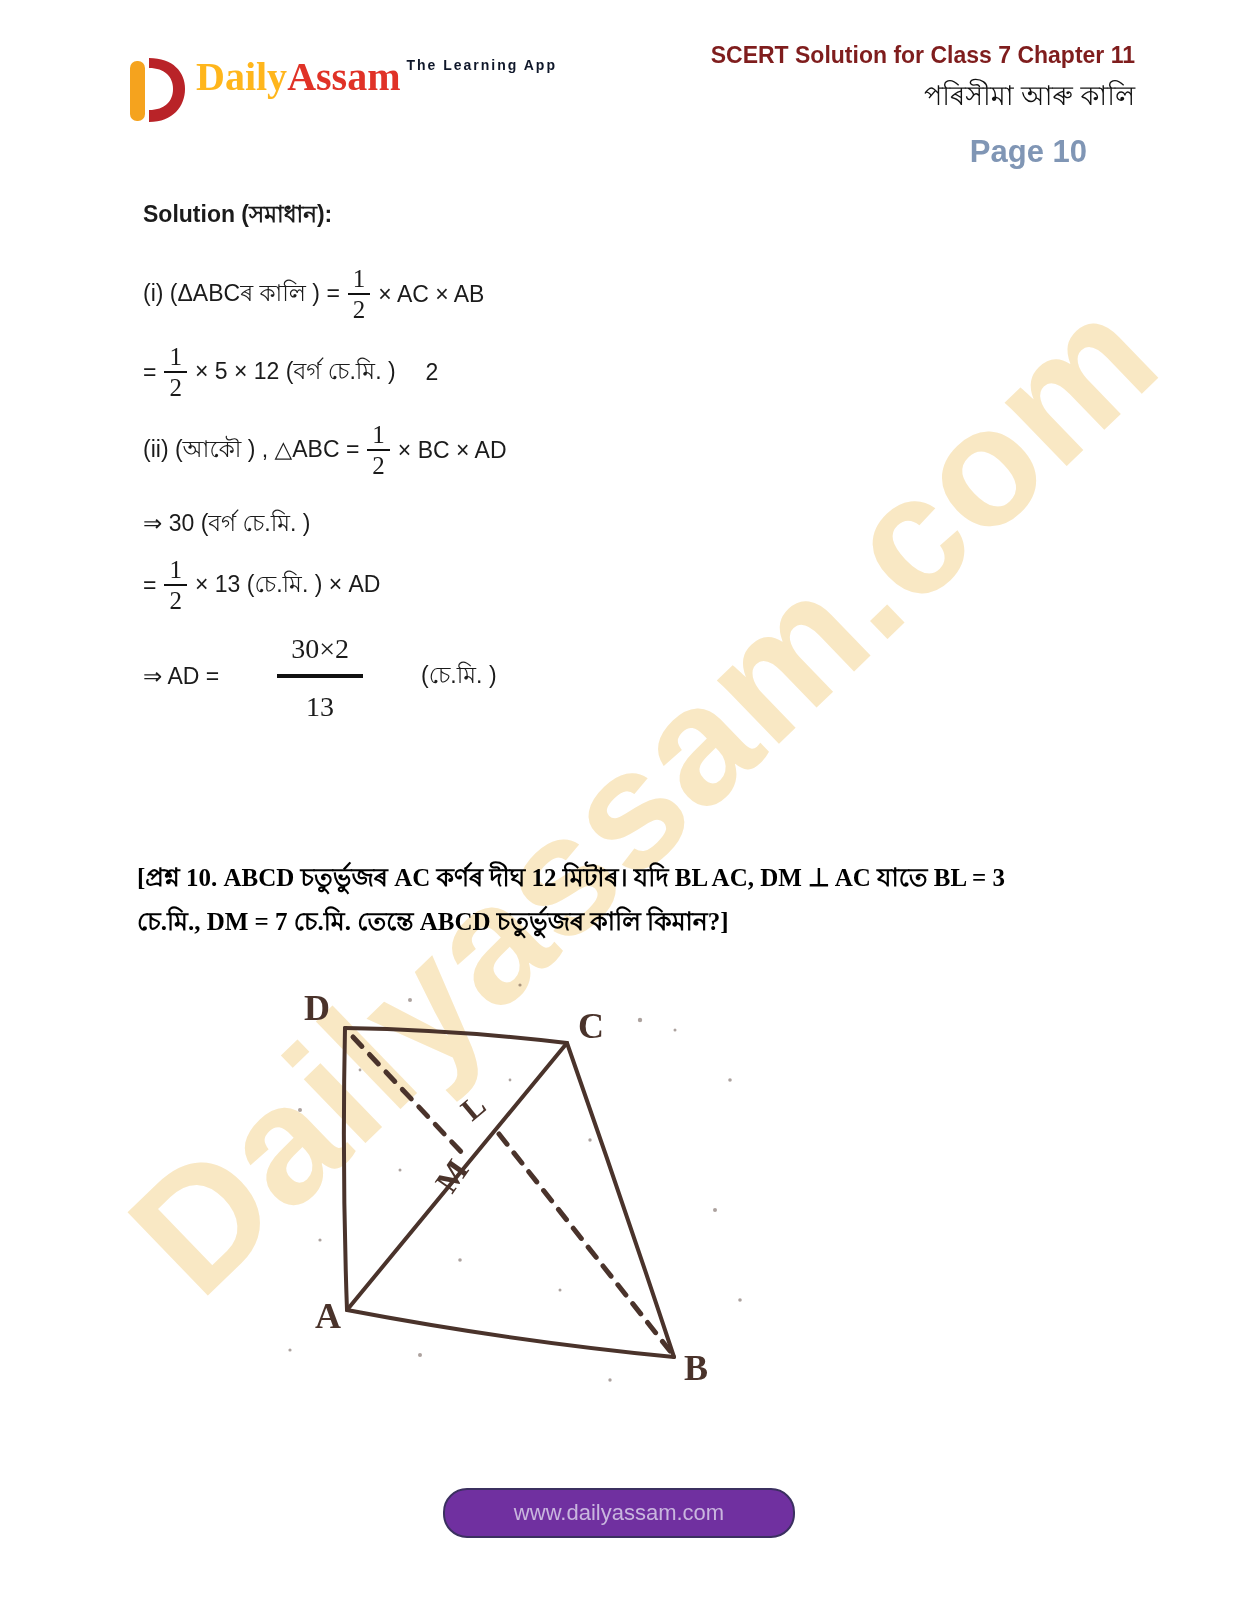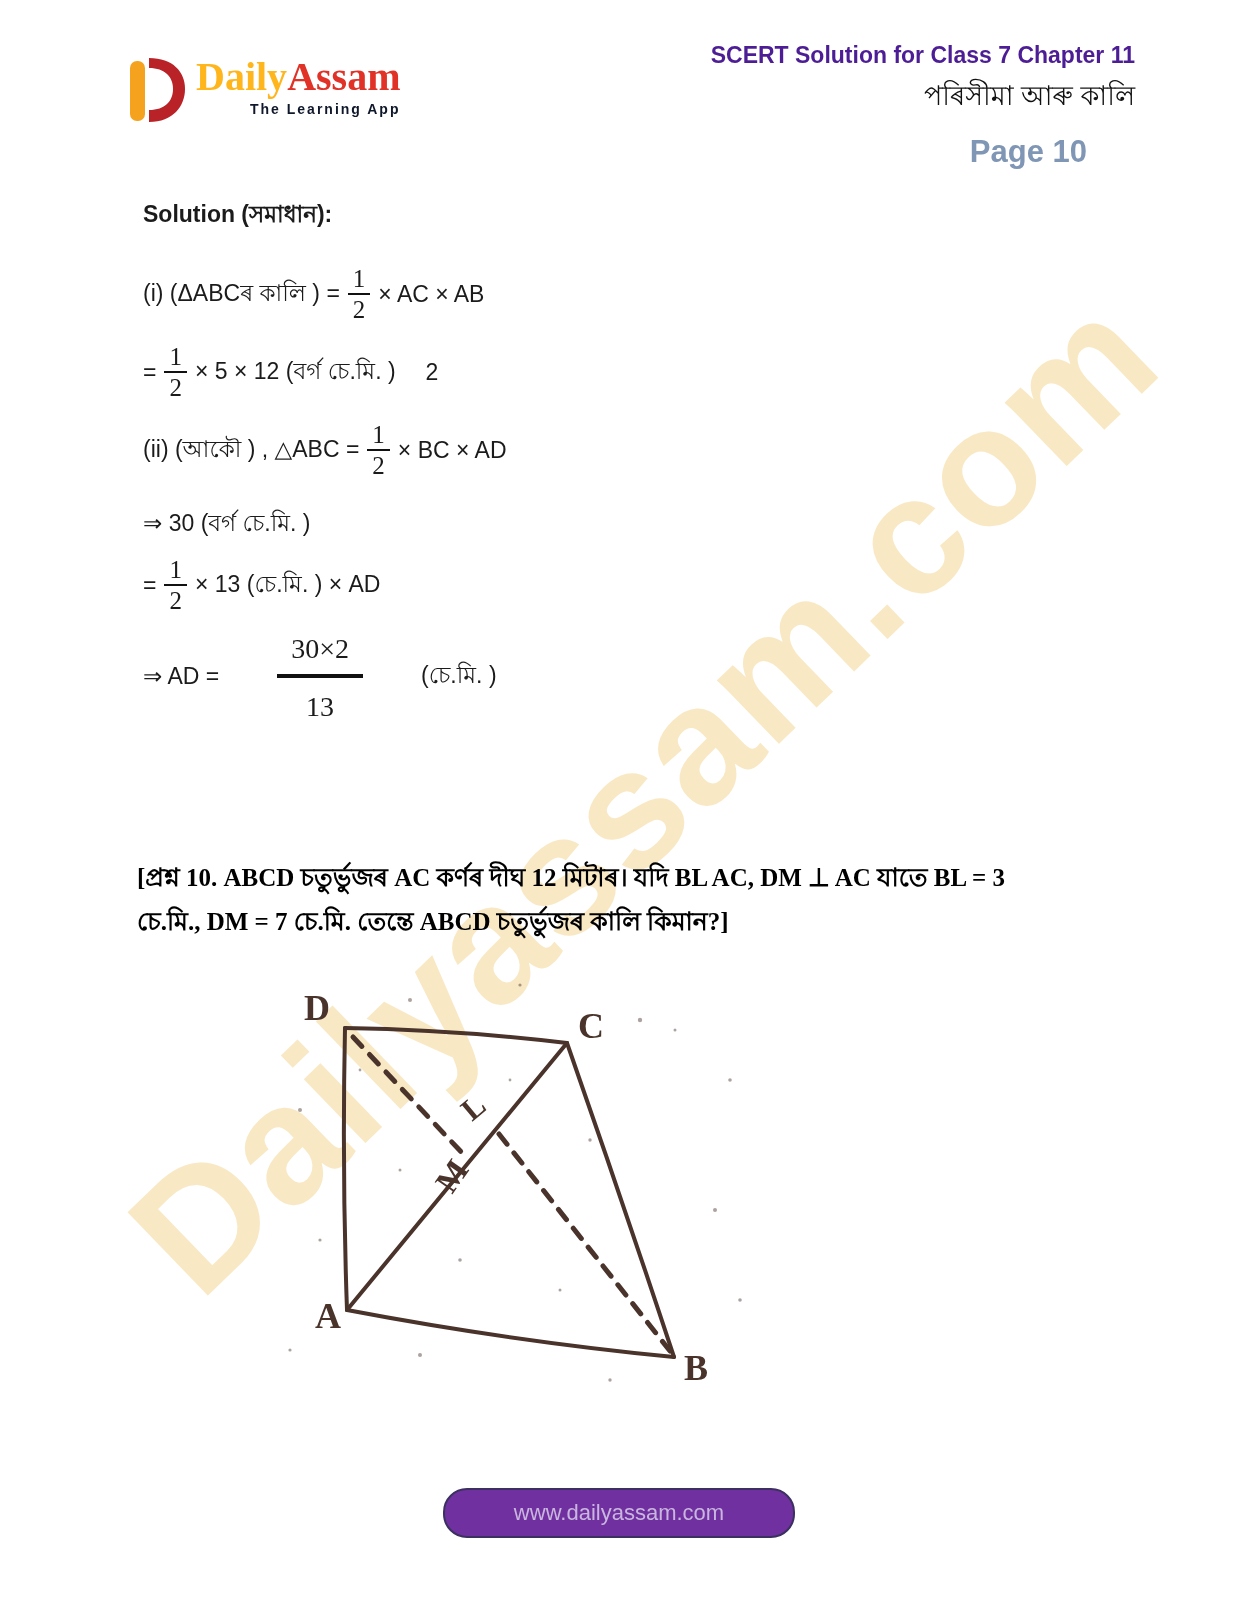--- a/index.html
+++ b/index.html
@@ -6,27 +6,27 @@
   #page{position:relative;width:1236px;height:1600px;background:#ffffff;overflow:hidden;
         font-family:"Liberation Sans",sans-serif;color:#1b1b1b;}
   
   #watermark{position:absolute;left:-10px;top:745px;width:1210px;text-align:center;
     transform:rotate(-44deg);transform-origin:center;
     font-family:"Liberation Sans",sans-serif;font-weight:bold;font-size:168px;
     color:#F9E8C4;white-space:nowrap;z-index:0;letter-spacing:2px;user-select:none;}
   
   #logo{position:absolute;left:128px;top:55px;display:flex;align-items:flex-start;z-index:2;}
   #logo-icon{width:58px;height:70px;margin-right:10px;}
-  #logo-textcol{display:flex;flex-direction:column;}
+  #logo-textcol{display:flex;flex-direction:row;}
   #logo-brand{font-family:"Liberation Serif",serif;font-weight:bold;font-size:40px;line-height:44px;}
   #logo-brand .daily{color:#FFB61C;}
   #logo-brand .assam{color:#E03227;}
   #logo-tagline{font-weight:bold;font-size:14px;color:#0f172a;letter-spacing:2px;margin-top:2px;margin-left:6px;text-align:right;}
   #hdr-right{position:absolute;right:101px;top:42px;text-align:right;z-index:2;}
-  #hdr-title{font-weight:bold;font-size:23px;color:#4c1d95;}
+  #hdr-title{font-weight:bold;font-size:23px;color:#7f1d1d;}
   #hdr-subtitle{font-size:27px;color:#111;margin-top:6px;}
   #hdr-page{font-weight:bold;font-size:31px;color:#8096B5;margin-top:14px;margin-right:48px;}
   
   #solution{position:absolute;left:143px;top:196px;z-index:2;}
   #solution-heading{font-weight:bold;font-size:23px;margin-bottom:30px;}
   .mrow{display:flex;align-items:center;font-size:23px;margin-bottom:20px;}
   .trow{font-size:23px;margin-bottom:34px;}
   .frac{display:inline-flex;flex-direction:column;align-items:center;
         font-family:"Liberation Serif",serif;font-size:25px;line-height:27px;margin:0 8px;}
   .frac .num{border-bottom:2px solid #111;padding:0 5px 1px 5px;}

